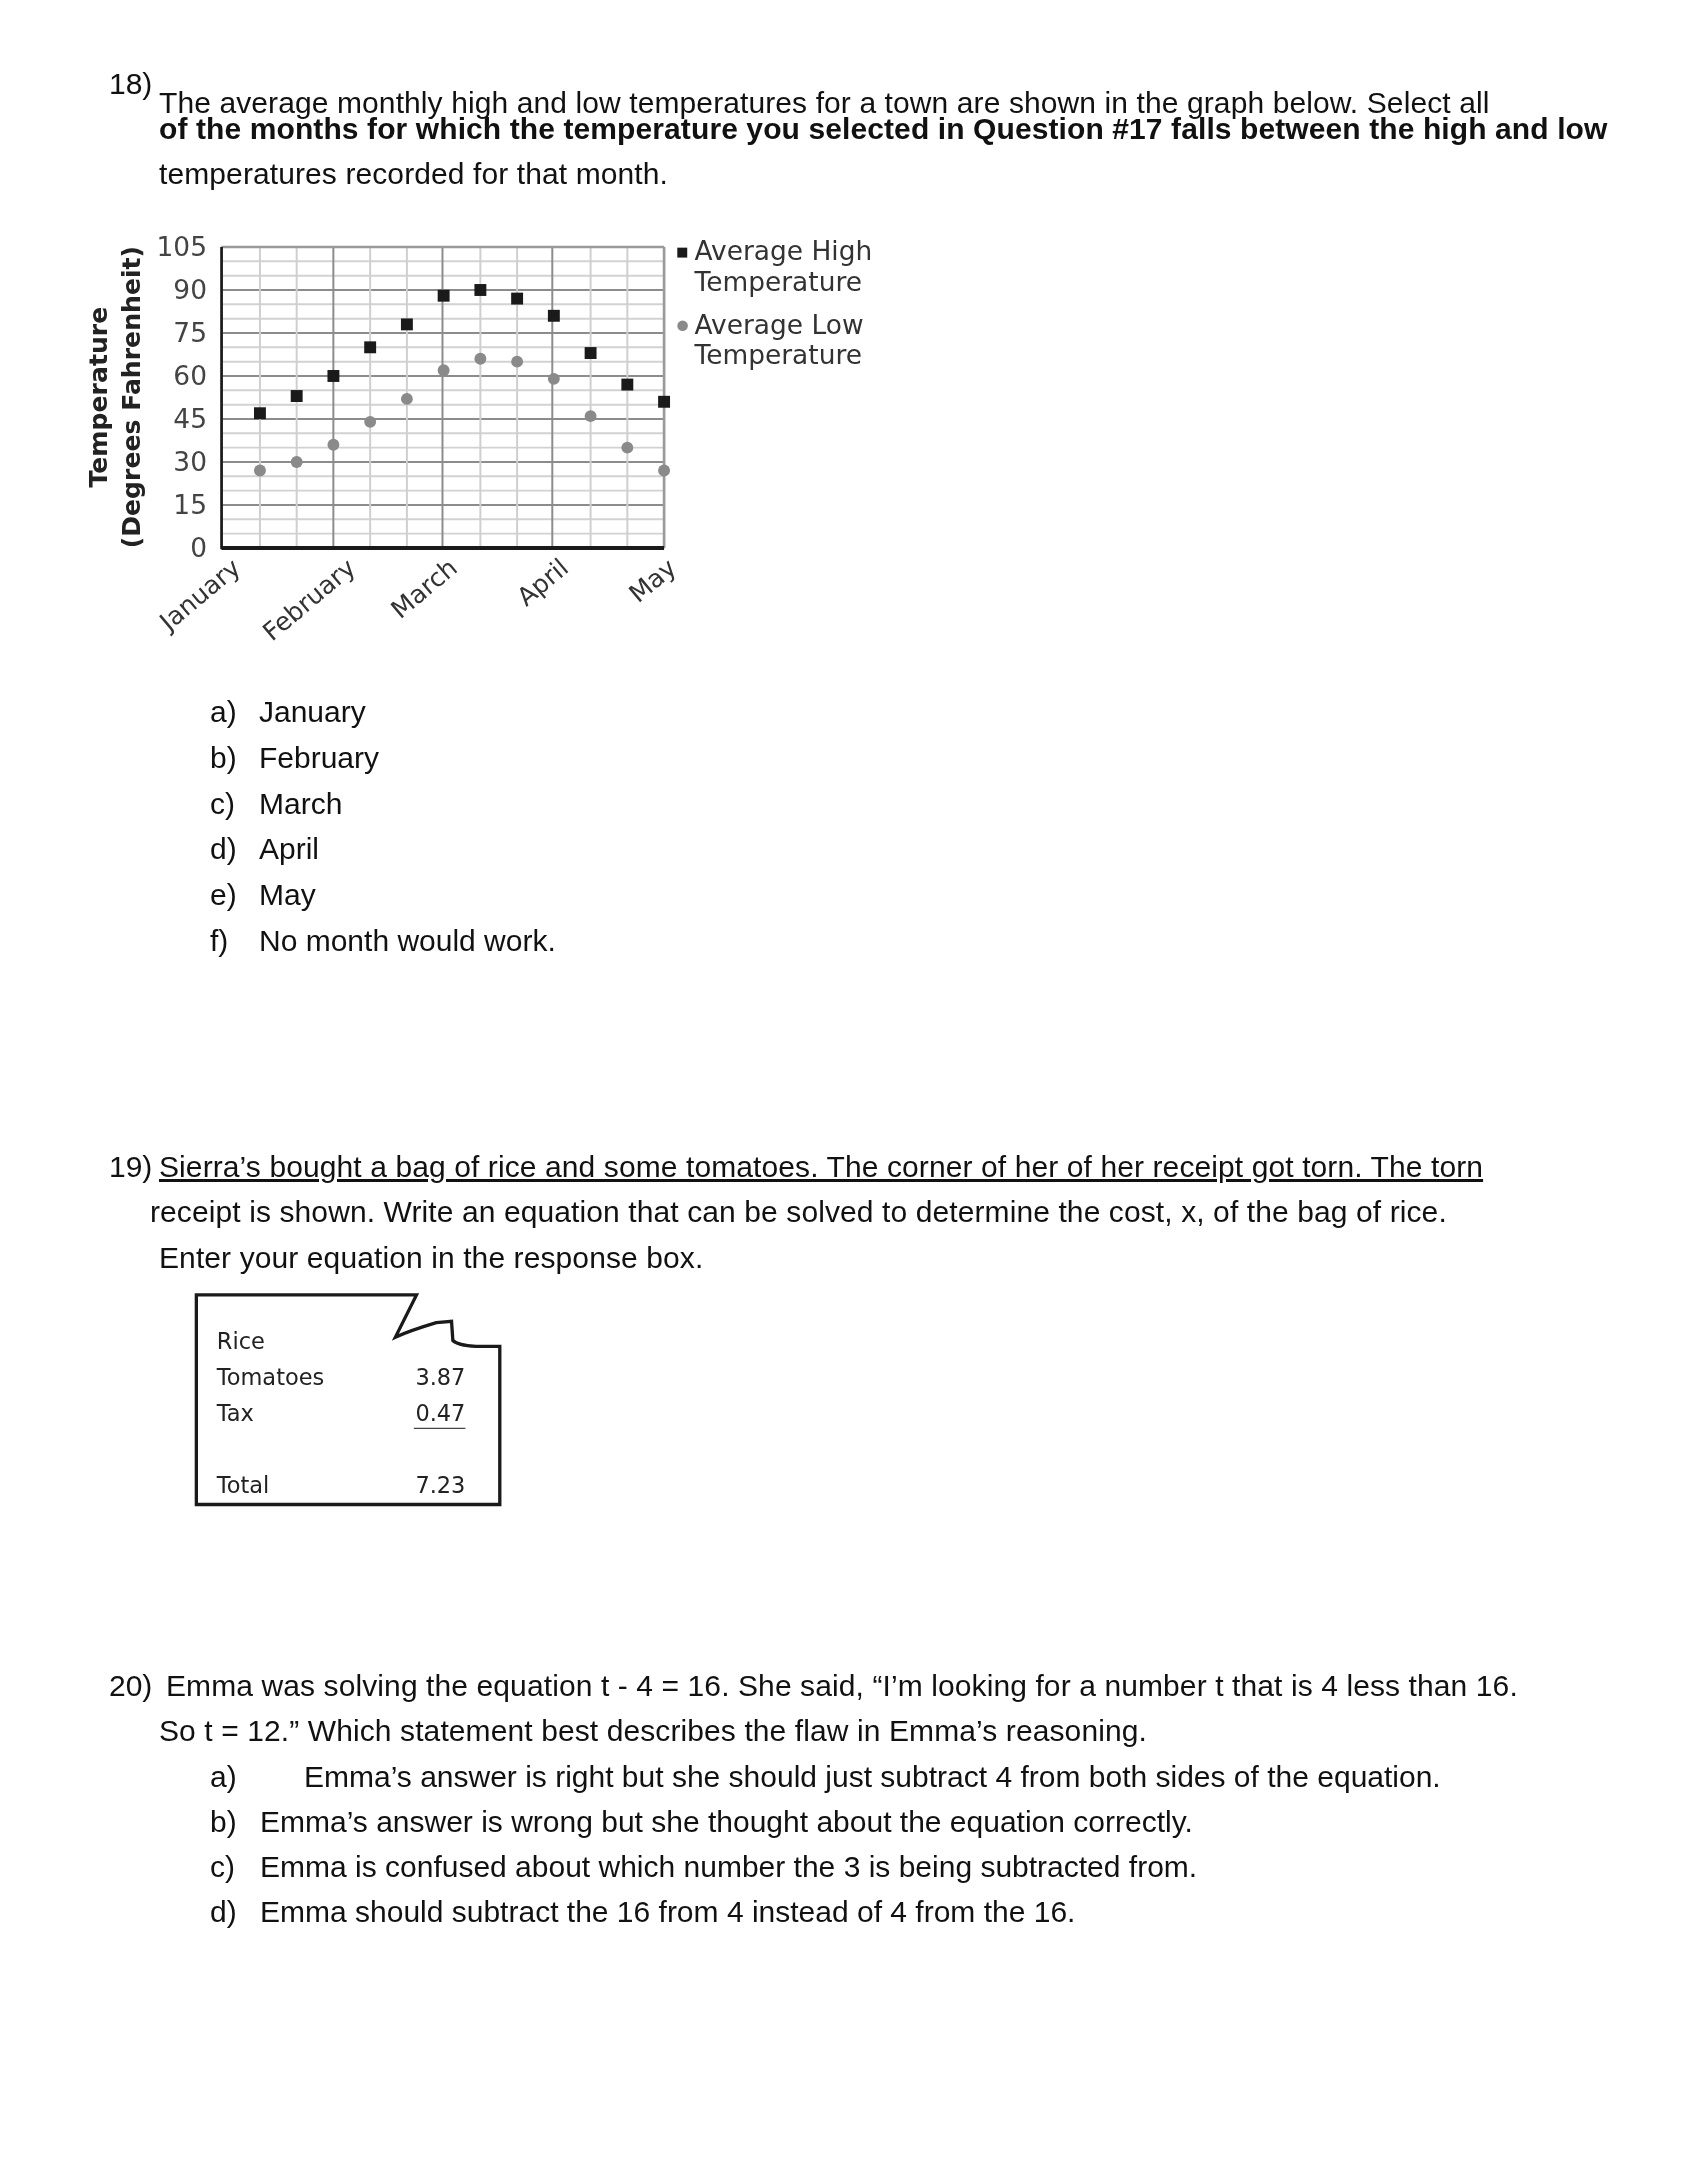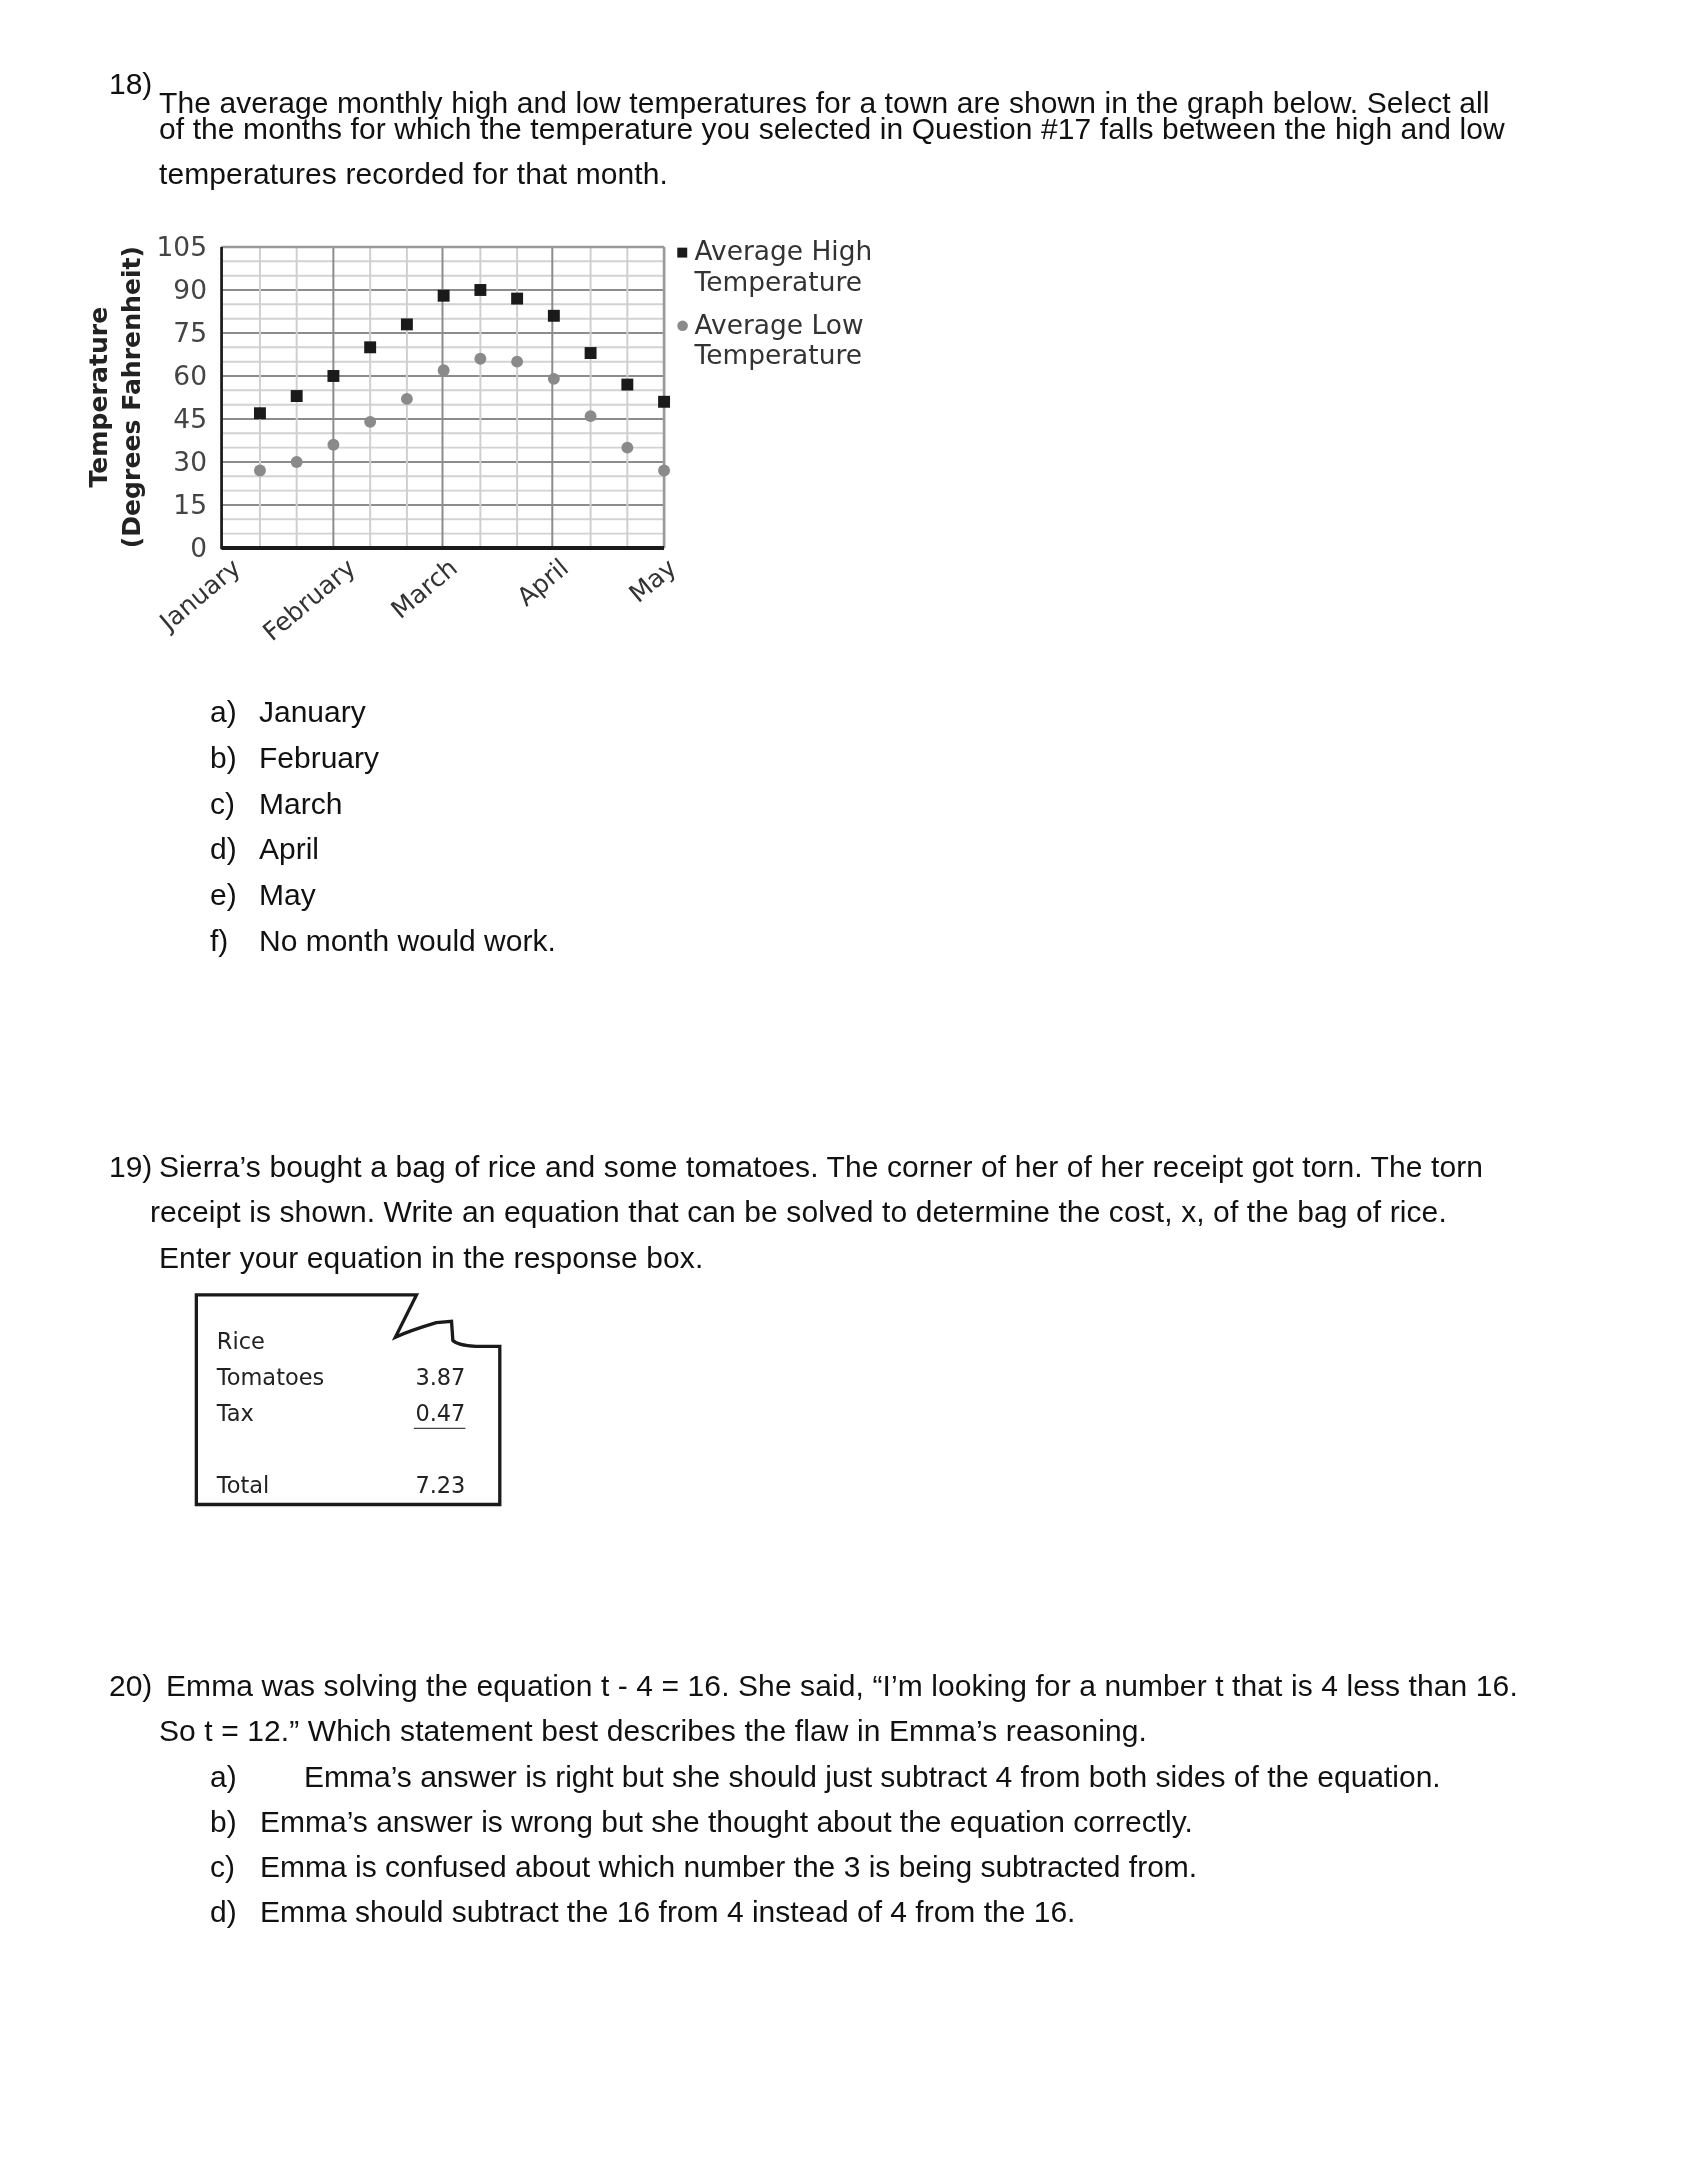--- a/index.html
+++ b/index.html
@@ -11,21 +11,21 @@
   .opt-text { position: absolute; font-size: 30px; line-height: 1; white-space: nowrap; }
   svg text { font-family: "DejaVu Sans", sans-serif; }
   #chart { position: absolute; left: 0; top: 0; }
   .receipt-text { font-family: "DejaVu Sans", sans-serif; font-size: 34px; fill: #222; }
 </style>
 </head>
 <body>
 
 <div class="qnum" style="left:109px; top:69px;">18)</div>
 <div class="line" style="left:159px; top:69px;margin-top:19px;">The average monthly high and low temperatures for a town are shown in the graph below. Select all</div>
-<div class="line" style="left:159px; top:114px;">of the months for which the temperature you selected in Question #17 falls between the high and low</div>
+<div class="line" style="left:159px; top:114px;font-weight:bold;">of the months for which the temperature you selected in Question #17 falls between the high and low</div>
 <div class="line" style="left:159px; top:159px;">temperatures recorded for that month.</div>
 
 <svg id="chart" width="926" height="662" viewBox="0 0 1400 1000" style="left:0;top:0;">
   <g id="grid-layer">
       <line x1="335" x2="1004" y1="828" y2="828" stroke="#8c8c8c" stroke-width="3"></line>
       <line x1="335" x2="1004" y1="806.3333333333334" y2="806.3333333333334" stroke="#d2d2d2" stroke-width="3"></line>
       <line x1="335" x2="1004" y1="784.6666666666666" y2="784.6666666666666" stroke="#d2d2d2" stroke-width="3"></line>
       <line x1="335" x2="1004" y1="763" y2="763" stroke="#8c8c8c" stroke-width="3"></line>
       <line x1="335" x2="1004" y1="741.3333333333334" y2="741.3333333333334" stroke="#d2d2d2" stroke-width="3"></line>
       <line x1="335" x2="1004" y1="719.6666666666666" y2="719.6666666666666" stroke="#d2d2d2" stroke-width="3"></line>
@@ -127,21 +127,21 @@
 <div class="opt-label" style="left:210px; top:789px;">c)</div>
 <div class="opt-text" style="left:259px; top:789px;">March</div>
 <div class="opt-label" style="left:210px; top:834px;">d)</div>
 <div class="opt-text" style="left:259px; top:834px;">April</div>
 <div class="opt-label" style="left:210px; top:880px;">e)</div>
 <div class="opt-text" style="left:259px; top:880px;">May</div>
 <div class="opt-label" style="left:210px; top:926px;">f)</div>
 <div class="opt-text" style="left:259px; top:926px;text-align:center;">No month would work.</div>
 
 <div class="qnum" style="left:109px; top:1152px;">19)</div>
-<div class="line" style="left:159px; top:1152px;">Sierra’s bought a bag of rice and some tomatoes. The corner of her of her receipt got torn. The torn</div>
+<div class="line" style="left:159px; top:1152px;text-decoration:underline;">Sierra’s bought a bag of rice and some tomatoes. The corner of her of her receipt got torn. The torn</div>
 <div class="line" style="left:150px; top:1197px;">receipt is shown. Write an equation that can be solved to determine the cost, x, of the bag of rice.</div>
 <div class="line" style="left:159px; top:1243px;">Enter your equation in the response box.</div>
 
 <svg width="344" height="238" viewBox="0 0 520 360" style="position:absolute; left:185px; top:1283px;">
   <path d="M17 18 L350 18 L318 82 Q340 72 380 60 L403 58 L405 87 Q412 94 440 96 L476 96 L476 335 L17 335 Z" fill="#ffffff" stroke="#1a1a1a" stroke-width="5" stroke-linejoin="miter"></path>
   <text class="receipt-text" x="48" y="100">Rice</text>
   <text class="receipt-text" x="48" y="154">Tomatoes</text>
   <text class="receipt-text" x="424" y="154" text-anchor="end">3.87</text>
   <text class="receipt-text" x="48" y="208">Tax</text>
   <text class="receipt-text" x="424" y="208" text-anchor="end">0.47</text>

